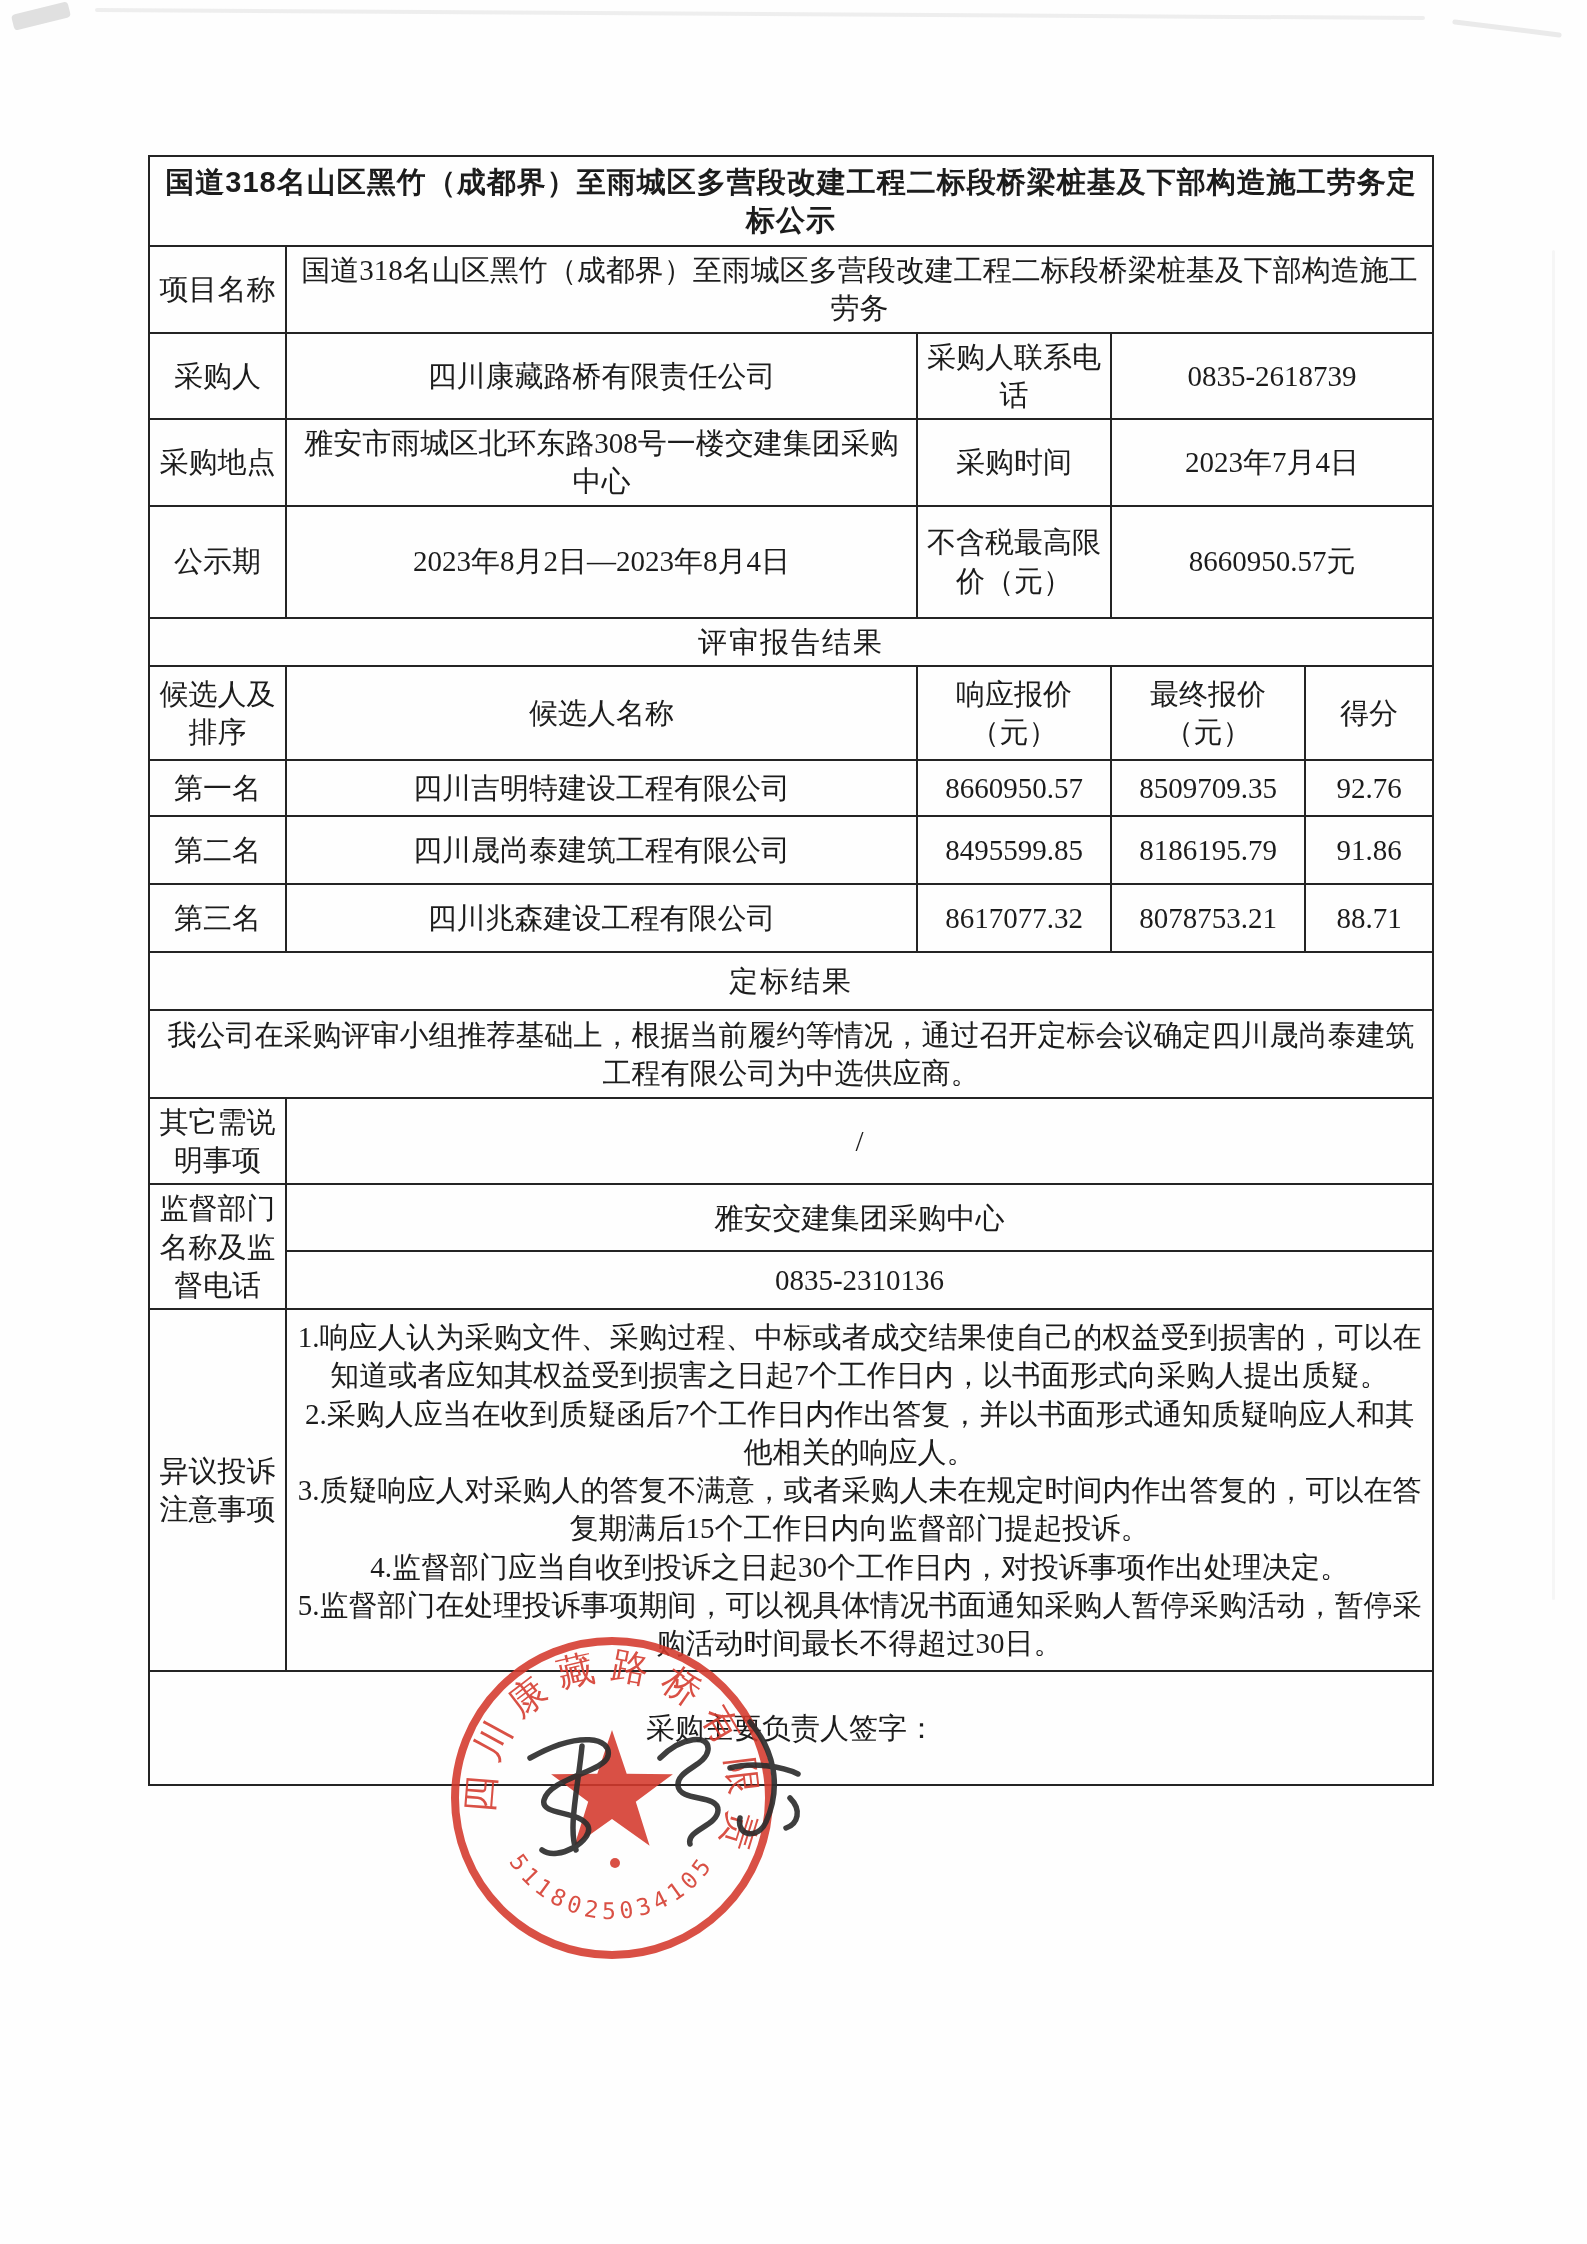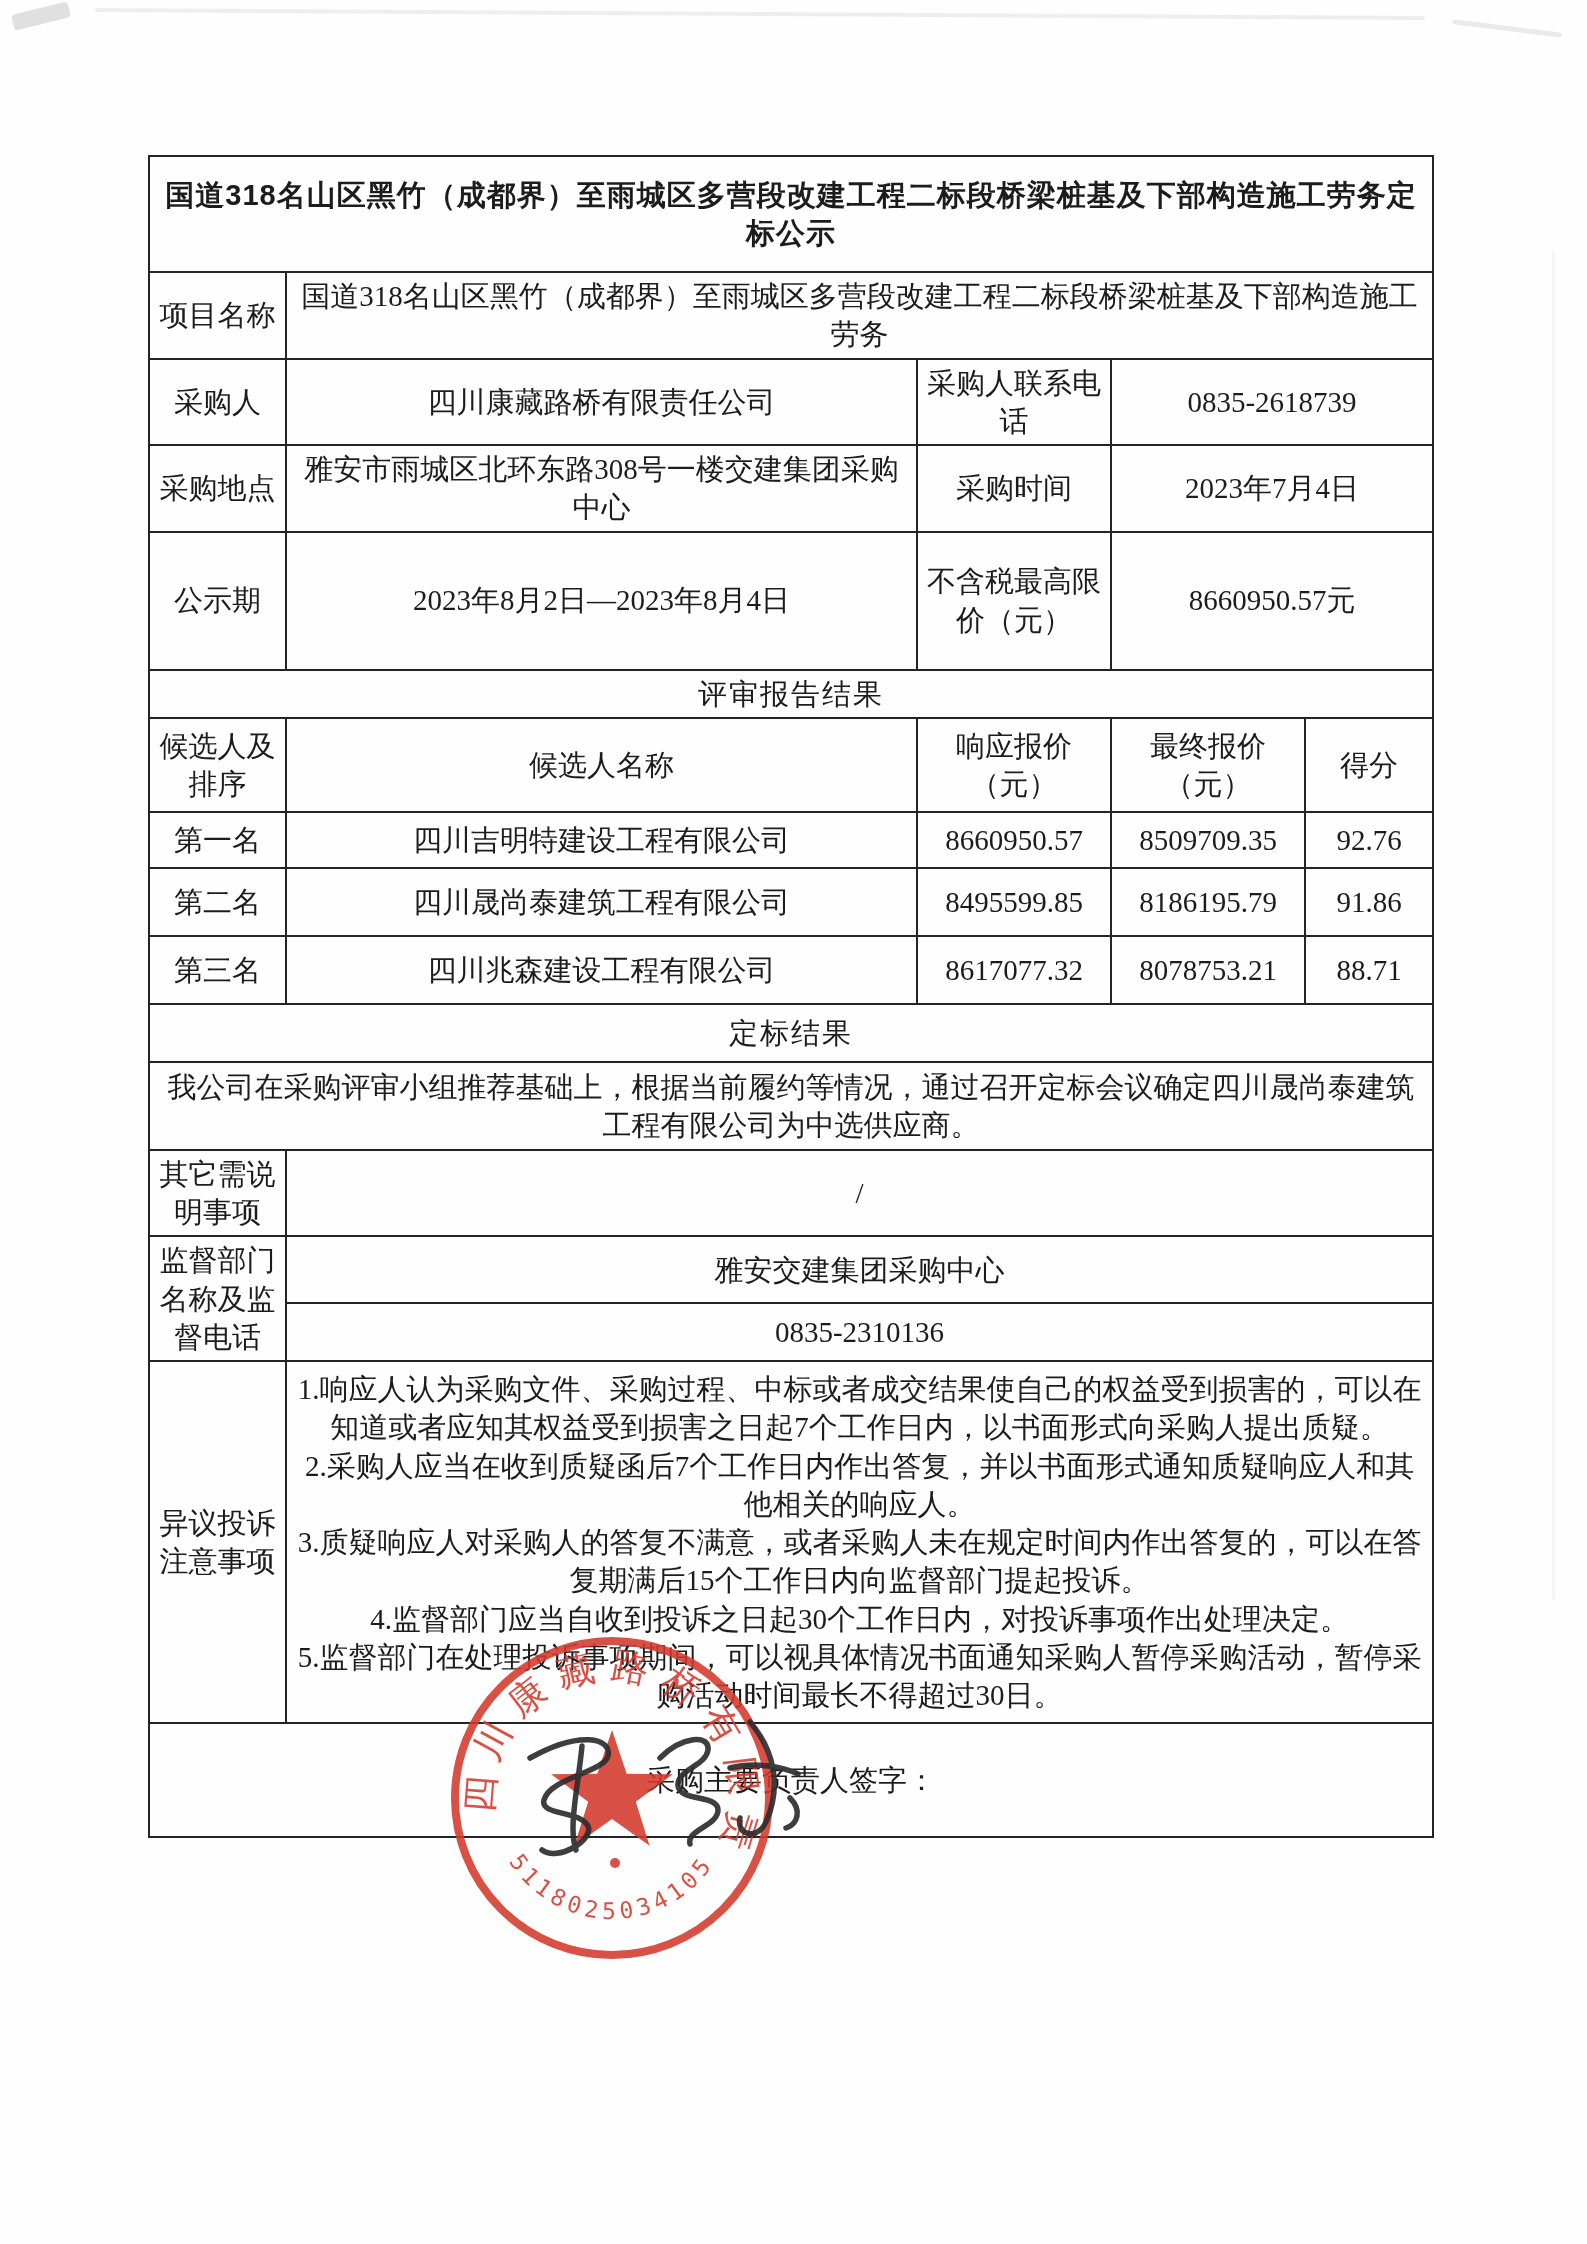--- a/index.html
+++ b/index.html
@@ -67,21 +67,21 @@
   <table class="doc">
     <colgroup>
       <col style="width:137px">
         <col style="width:631px">
         <col style="width:194px">
         <col style="width:194px">
         <col style="width:128px">
     </colgroup>
 
     <tbody>
-        <tr style="height:116px">
+        <tr style="height:90px">
       <td colspan="5" class="title-cell">国道318名山区黑竹（成都界）至雨城区多营段改建工程二标段桥梁桩基及下部构造施工劳务定标公示</td>
     </tr>
 
     <tr style="height:85px">
       <td class="label">项目名称</td>
       <td colspan="4">国道318名山区黑竹（成都界）至雨城区多营段改建工程二标段桥梁桩基及下部构造施工劳务</td>
     </tr>
 
     <tr style="height:76px">
       <td class="label">采购人</td>
@@ -90,21 +90,21 @@
       <td colspan="2">0835-2618739</td>
     </tr>
 
     <tr style="height:76px">
       <td class="label">采购地点</td>
       <td class="left">雅安市雨城区北环东路308号一楼交建集团采购中心</td>
       <td class="label">采购时间</td>
       <td colspan="2">2023年7月4日</td>
     </tr>
 
-    <tr style="height:138px">
+    <tr style="height:112px">
       <td class="label">公示期</td>
       <td>2023年8月2日—2023年8月4日</td>
       <td class="label">不含税最高限价（元）</td>
       <td colspan="2">8660950.57元</td>
     </tr>
 
     <tr style="height:44px">
       <td colspan="5" class="sect-top sect-title">评审报告结果</td>
     </tr>
 

